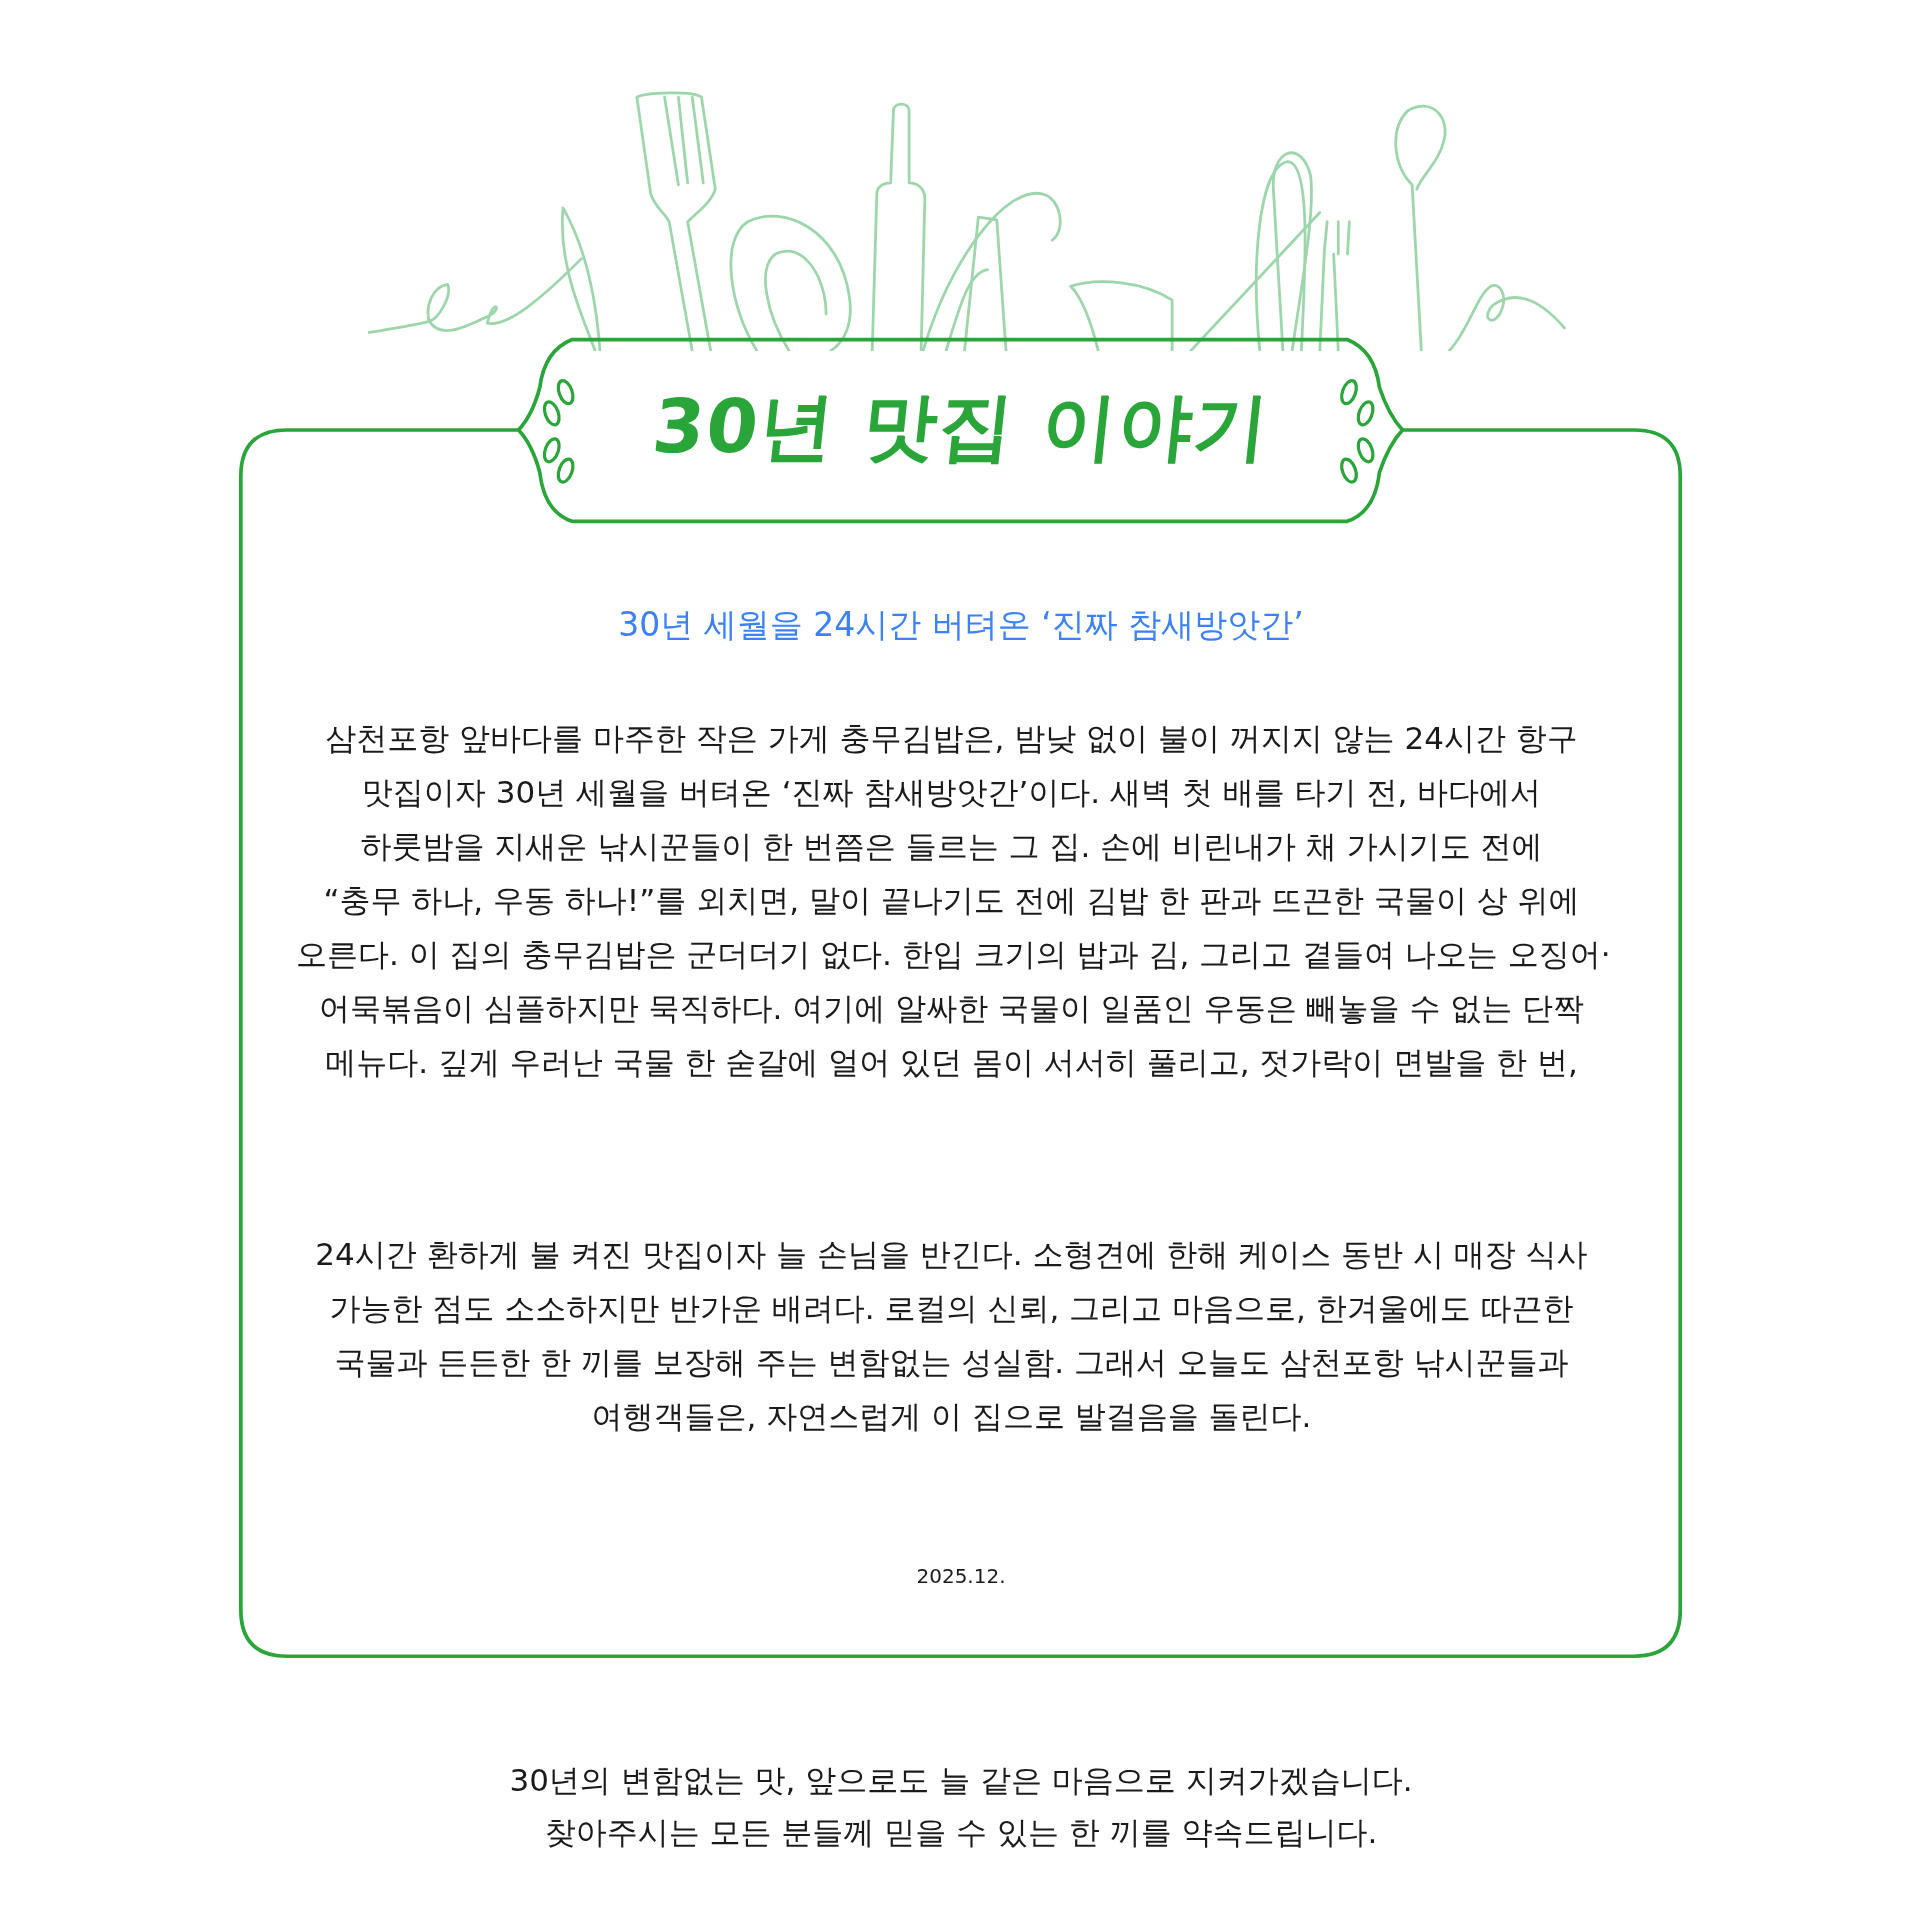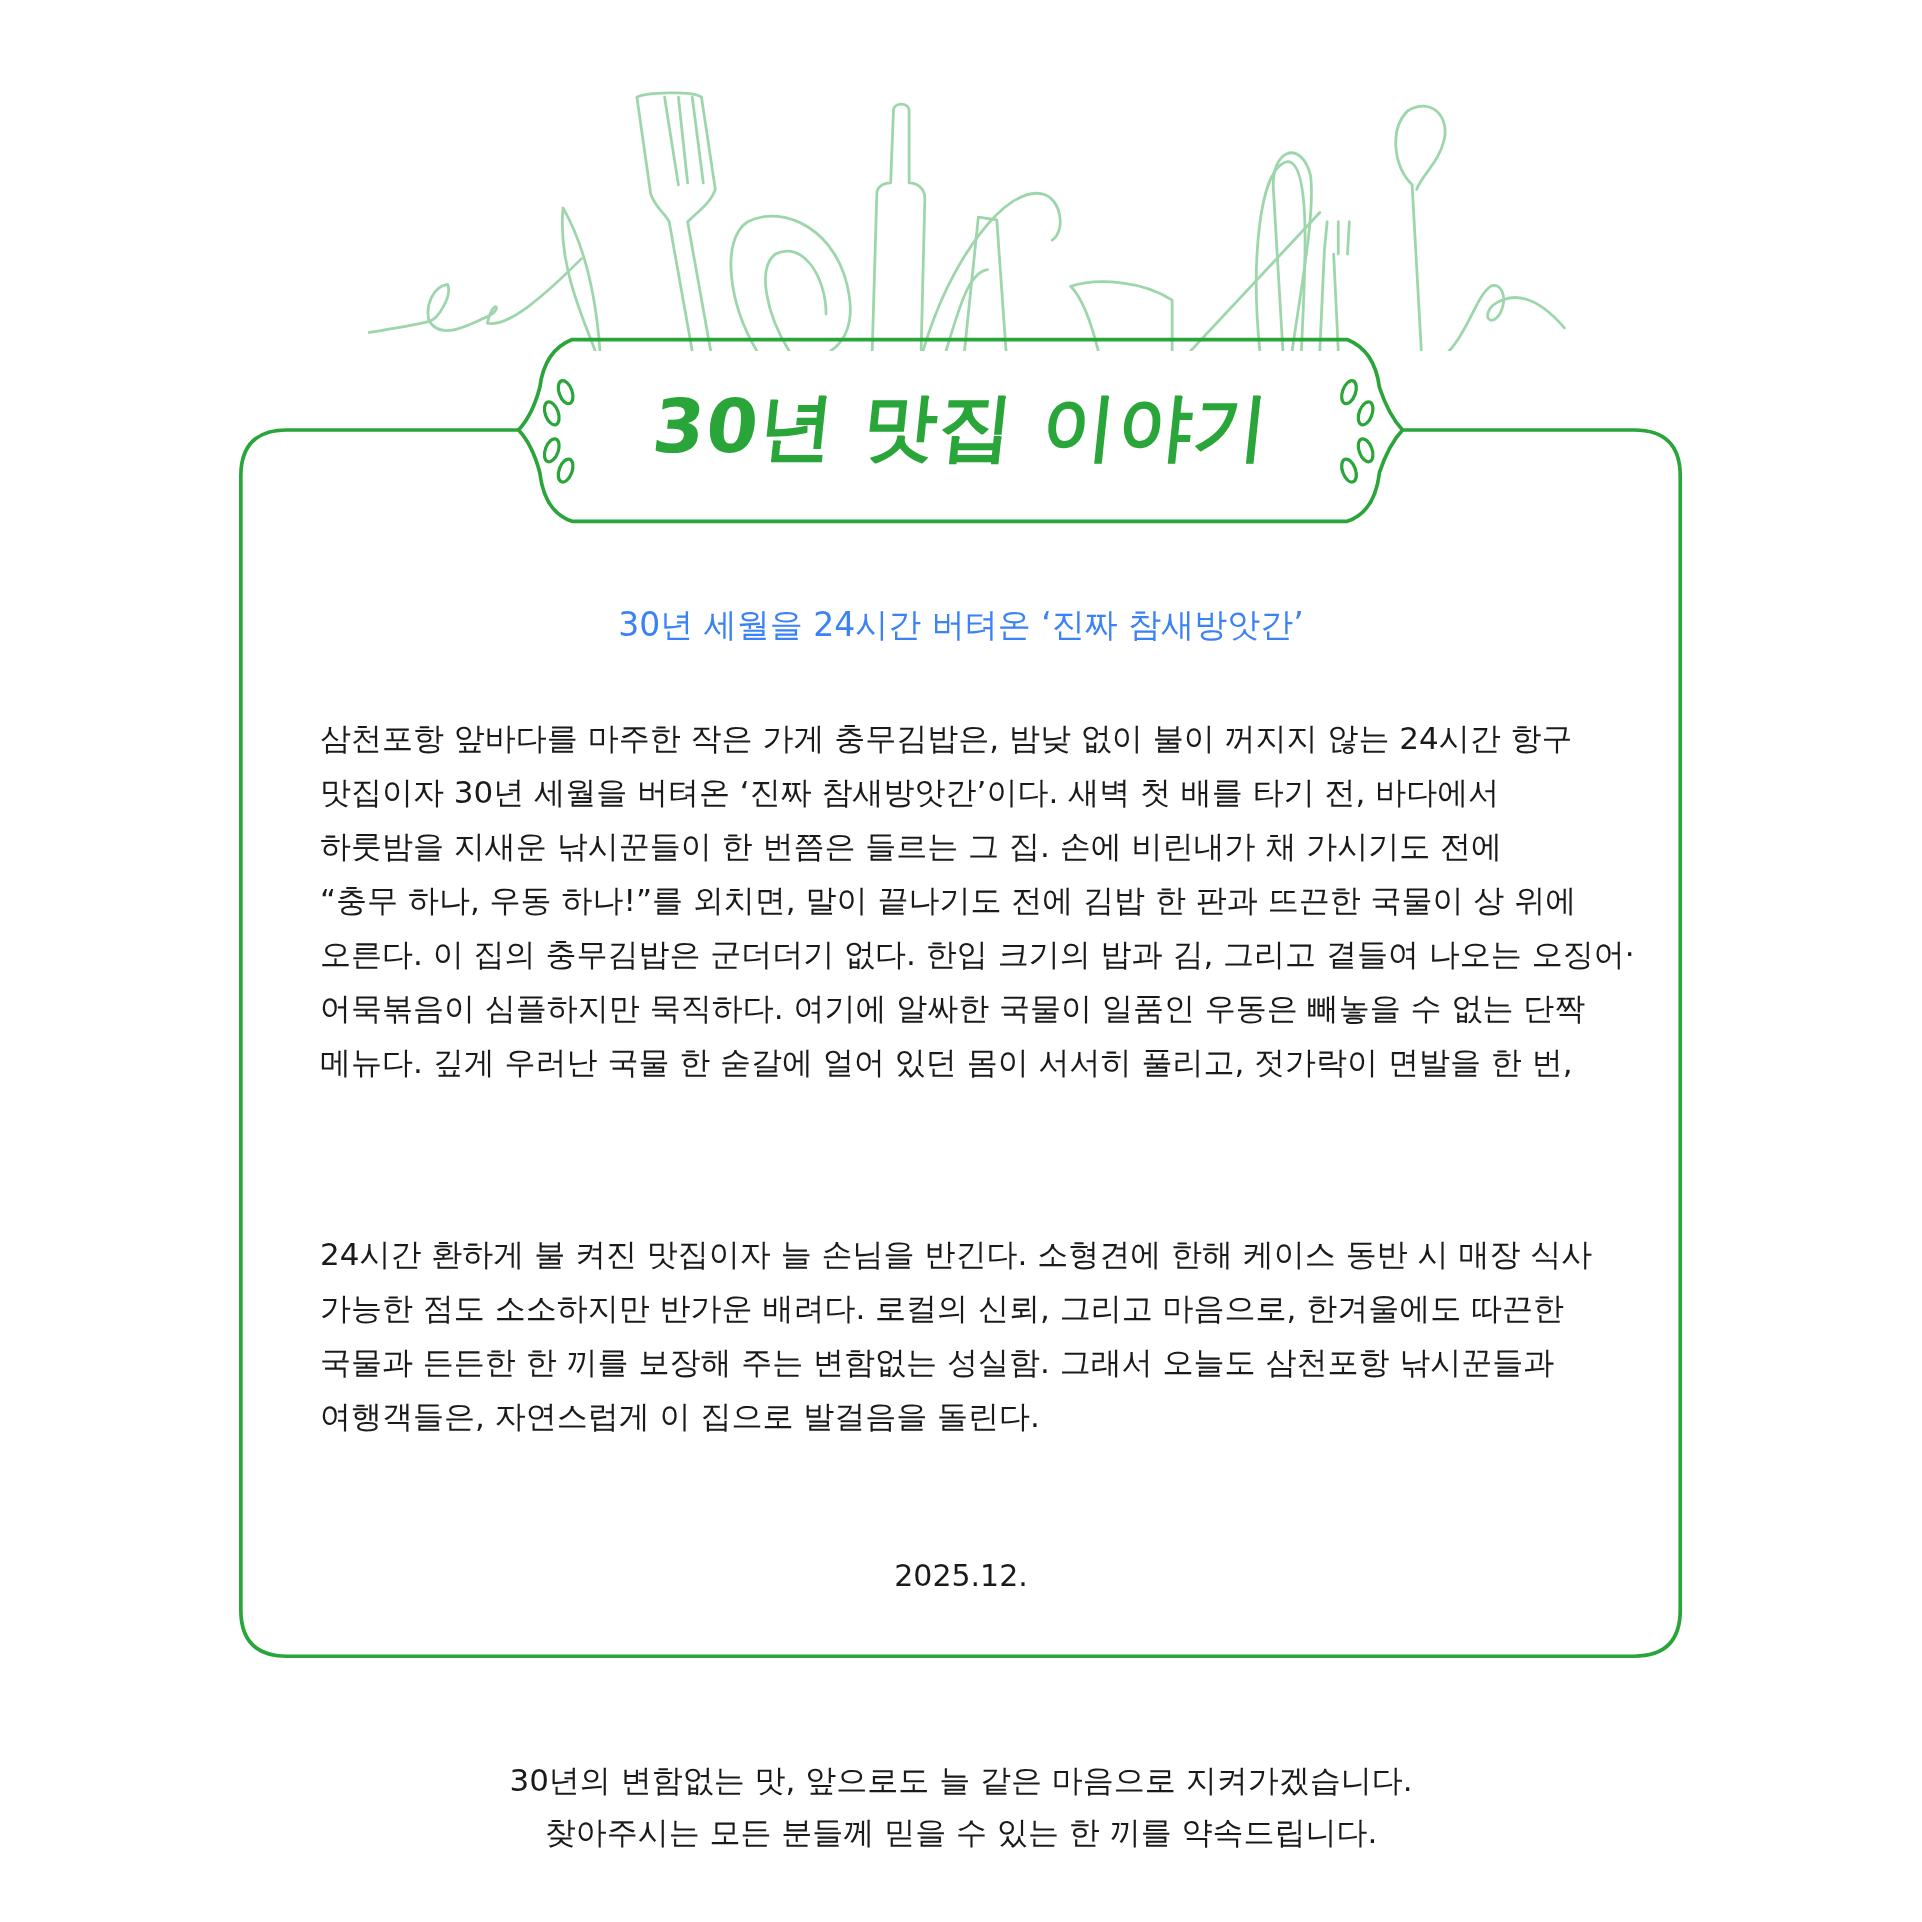--- a/index.html
+++ b/index.html
@@ -5,27 +5,27 @@
   html, body { margin: 0; padding: 0; background: #ffffff; }
   body { width: 1922px; height: 1922px; position: relative; overflow: hidden;
          font-family: "DejaVu Sans", "Liberation Sans", sans-serif; color: #1a1a1a; }
   .doodle { position: absolute; left: 360px; top: 74px; width: 1209px; height: 277px; }
   .frame { position: absolute; left: 0; top: 0; width: 1922px; height: 1922px; pointer-events: none; }
   .title { position: absolute; left: 554px; top: 380px; width: 815px; text-align: center;
            font-family: "DejaVu Sans", sans-serif; font-weight: bold; font-size: 74px;
            letter-spacing: 1.8px; color: #2aa53a; line-height: 92px; transform: skewX(-6deg); }
   .subtitle { position: absolute; left: 241px; top: 602px; width: 1440px; text-align: center;
               font-size: 33px; color: #3b82f6; line-height: 46px; }
-  .body-text { position: absolute; left: 320px; width: 1311px; 
+  .body-text { position: absolute; left: 296px; width: 1311px; text-align: center;
                font-size: 31px; line-height: 54px; color: #1a1a1a; }
   .p1 { top: 711px; }
   .p2 { top: 1227px; }
   .line { display: block; white-space: nowrap; }
   .date { position: absolute; left: 241px; top: 1553px; width: 1440px; text-align: center;
-          font-size: 30px; line-height: 46px; }
+          font-size: 20px; line-height: 46px; }
   .footer { position: absolute; left: 241px; top: 1754px; width: 1440px; text-align: center;
             font-size: 31px; line-height: 52px; }
 </style>
 </head>
 <body>
 
 <svg class="doodle" viewBox="0 0 1310 300" fill="none" stroke="#9ed6ac" stroke-width="3" stroke-linecap="round" stroke-linejoin="round">
 
   <path d="M10 280 C 40 275, 60 272, 75 268 C 70 250, 80 230, 95 228 C 100 240, 85 265, 75 268 C 90 290, 120 270, 140 262 C 155 255, 145 240, 138 270 C 160 275, 200 240, 240 200"></path>
 

